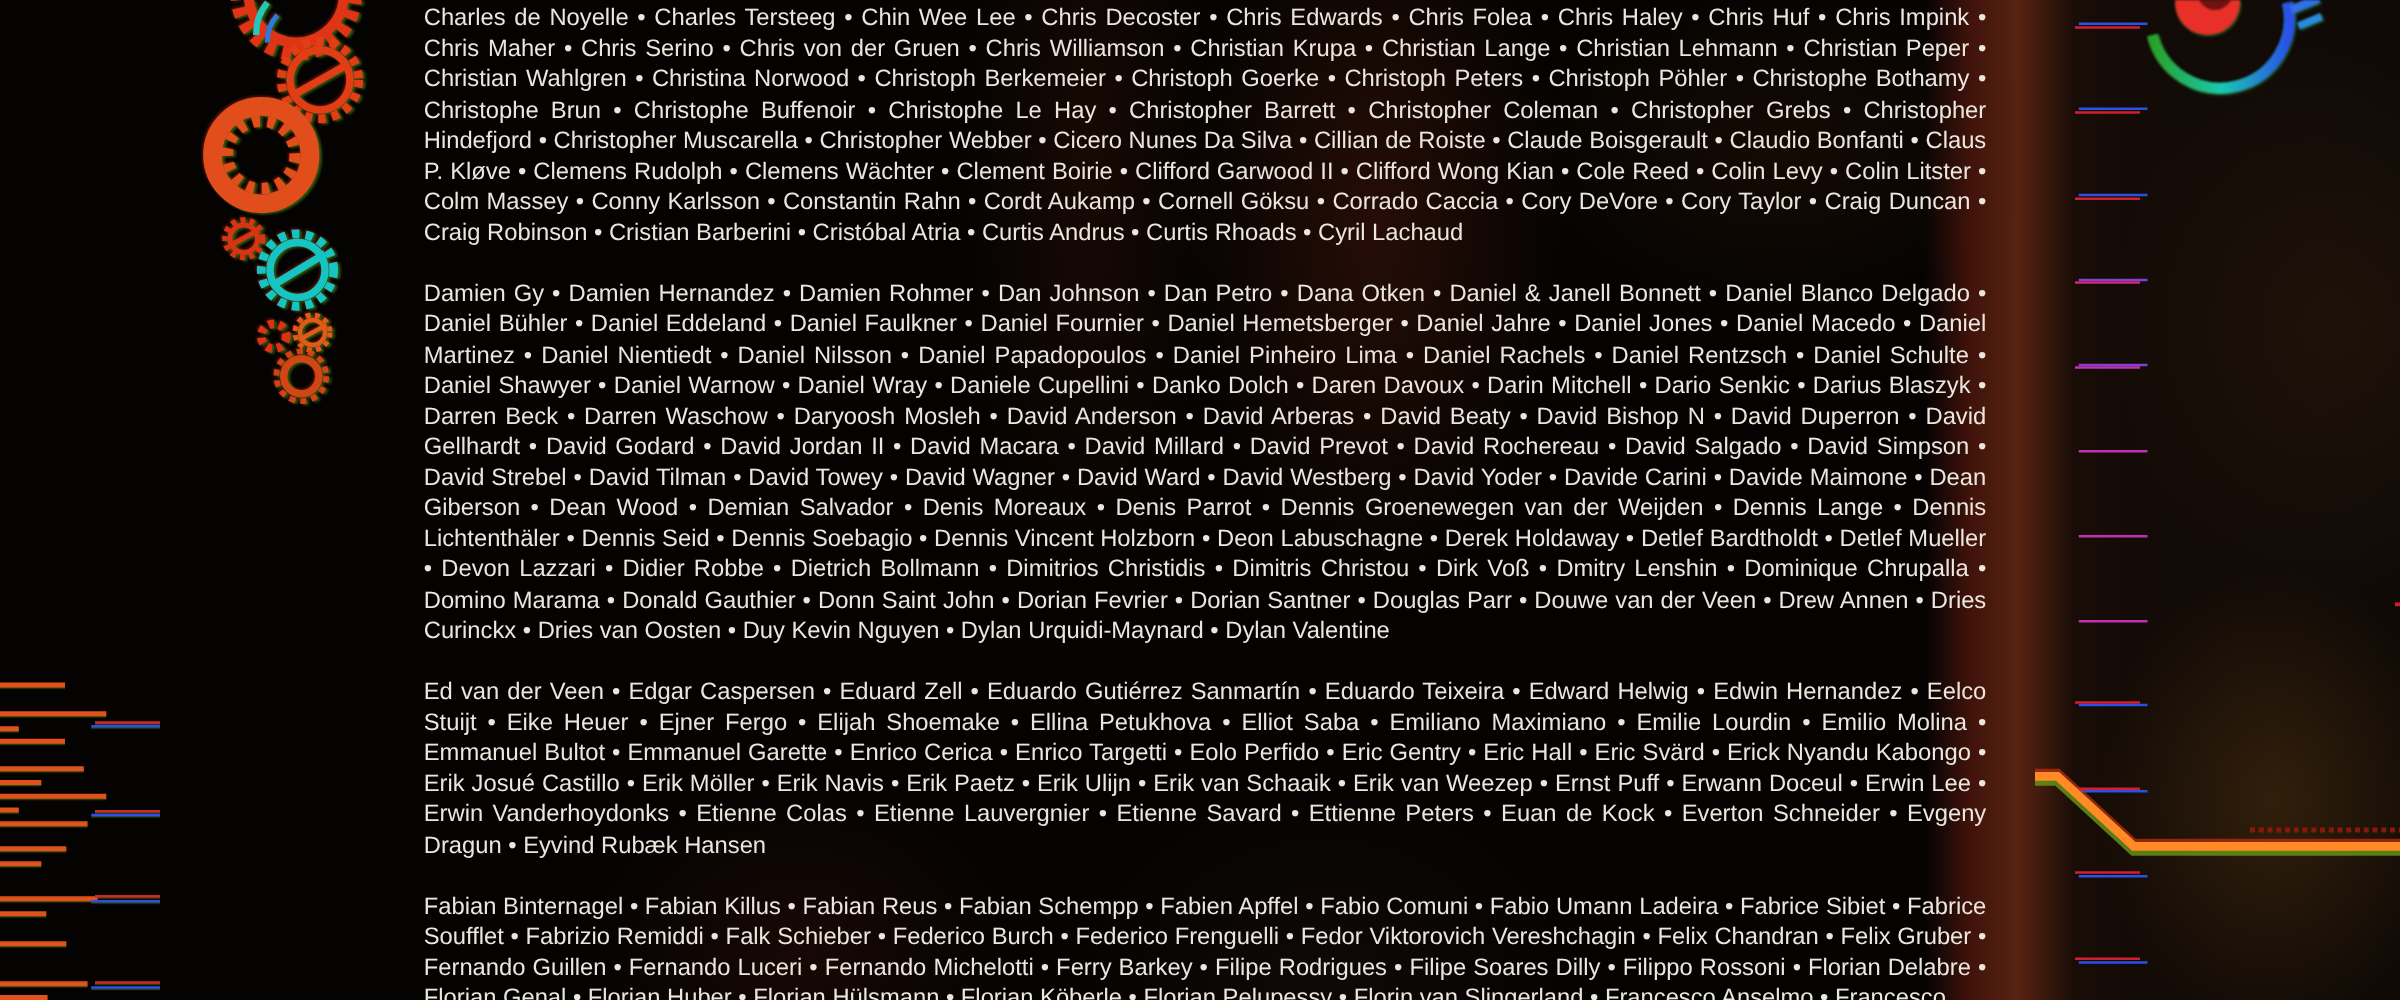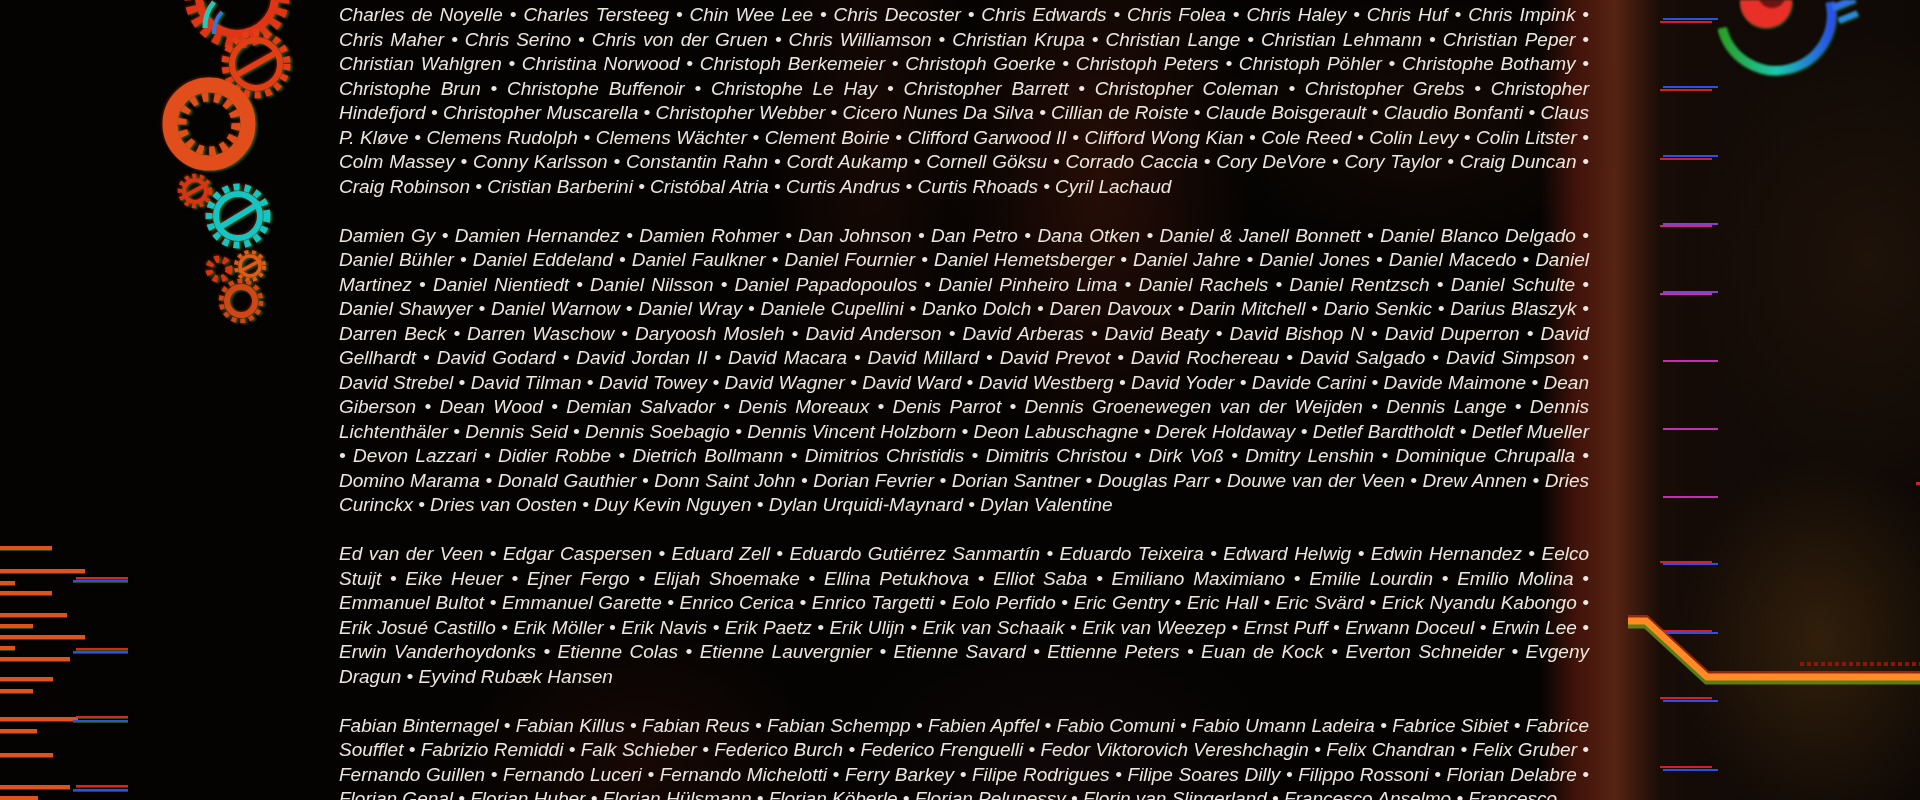--- a/index.html
+++ b/index.html
@@ -25,21 +25,21 @@
       radial-gradient(260px 320px at 1870px 260px, rgba(56,34,16,0.35), rgba(0,0,0,0) 72%),
       linear-gradient(90deg, rgba(0,0,0,0) 1540px, rgba(74,21,12,0.85) 1575px, rgba(96,38,20,0.9) 1615px, rgba(42,20,10,0.55) 1660px, rgba(22,12,7,0.85) 1700px, rgba(16,10,6,0.9) 1920px);
   }
   
   .credits {
     position: absolute; left: 339px; top: 3px; width: 1250px;
     color: #ece7de;
     font-size: 19px; line-height: 24.5px;
     text-align: justify;
   }
-  .credits p { margin: 0 0 24.5px 0; font-style: italic; }
+  .credits p { margin: 0 0 24.5px 0; }
   .credits p:last-child { margin-bottom: 0; }
   
   .deco { position: absolute; pointer-events: none; }
   .gears-svg {
     left: 0; top: 0;
     filter: drop-shadow(2px 1px 1px rgba(60,150,25,0.55)) drop-shadow(-1px -1px 1px rgba(190,40,15,0.45)) blur(0.4px);
   }
   .left-lines-svg { left: 0; top: 530px; filter: blur(0.4px) drop-shadow(0 1px 0 rgba(90,130,20,0.55)); }
   .right-svg { left: 1580px; top: 0; filter: blur(0.4px); }
   .ring-svg { left: 1660px; top: 0; filter: blur(0.8px) drop-shadow(1px 1px 1px rgba(40,160,60,0.5)); }

